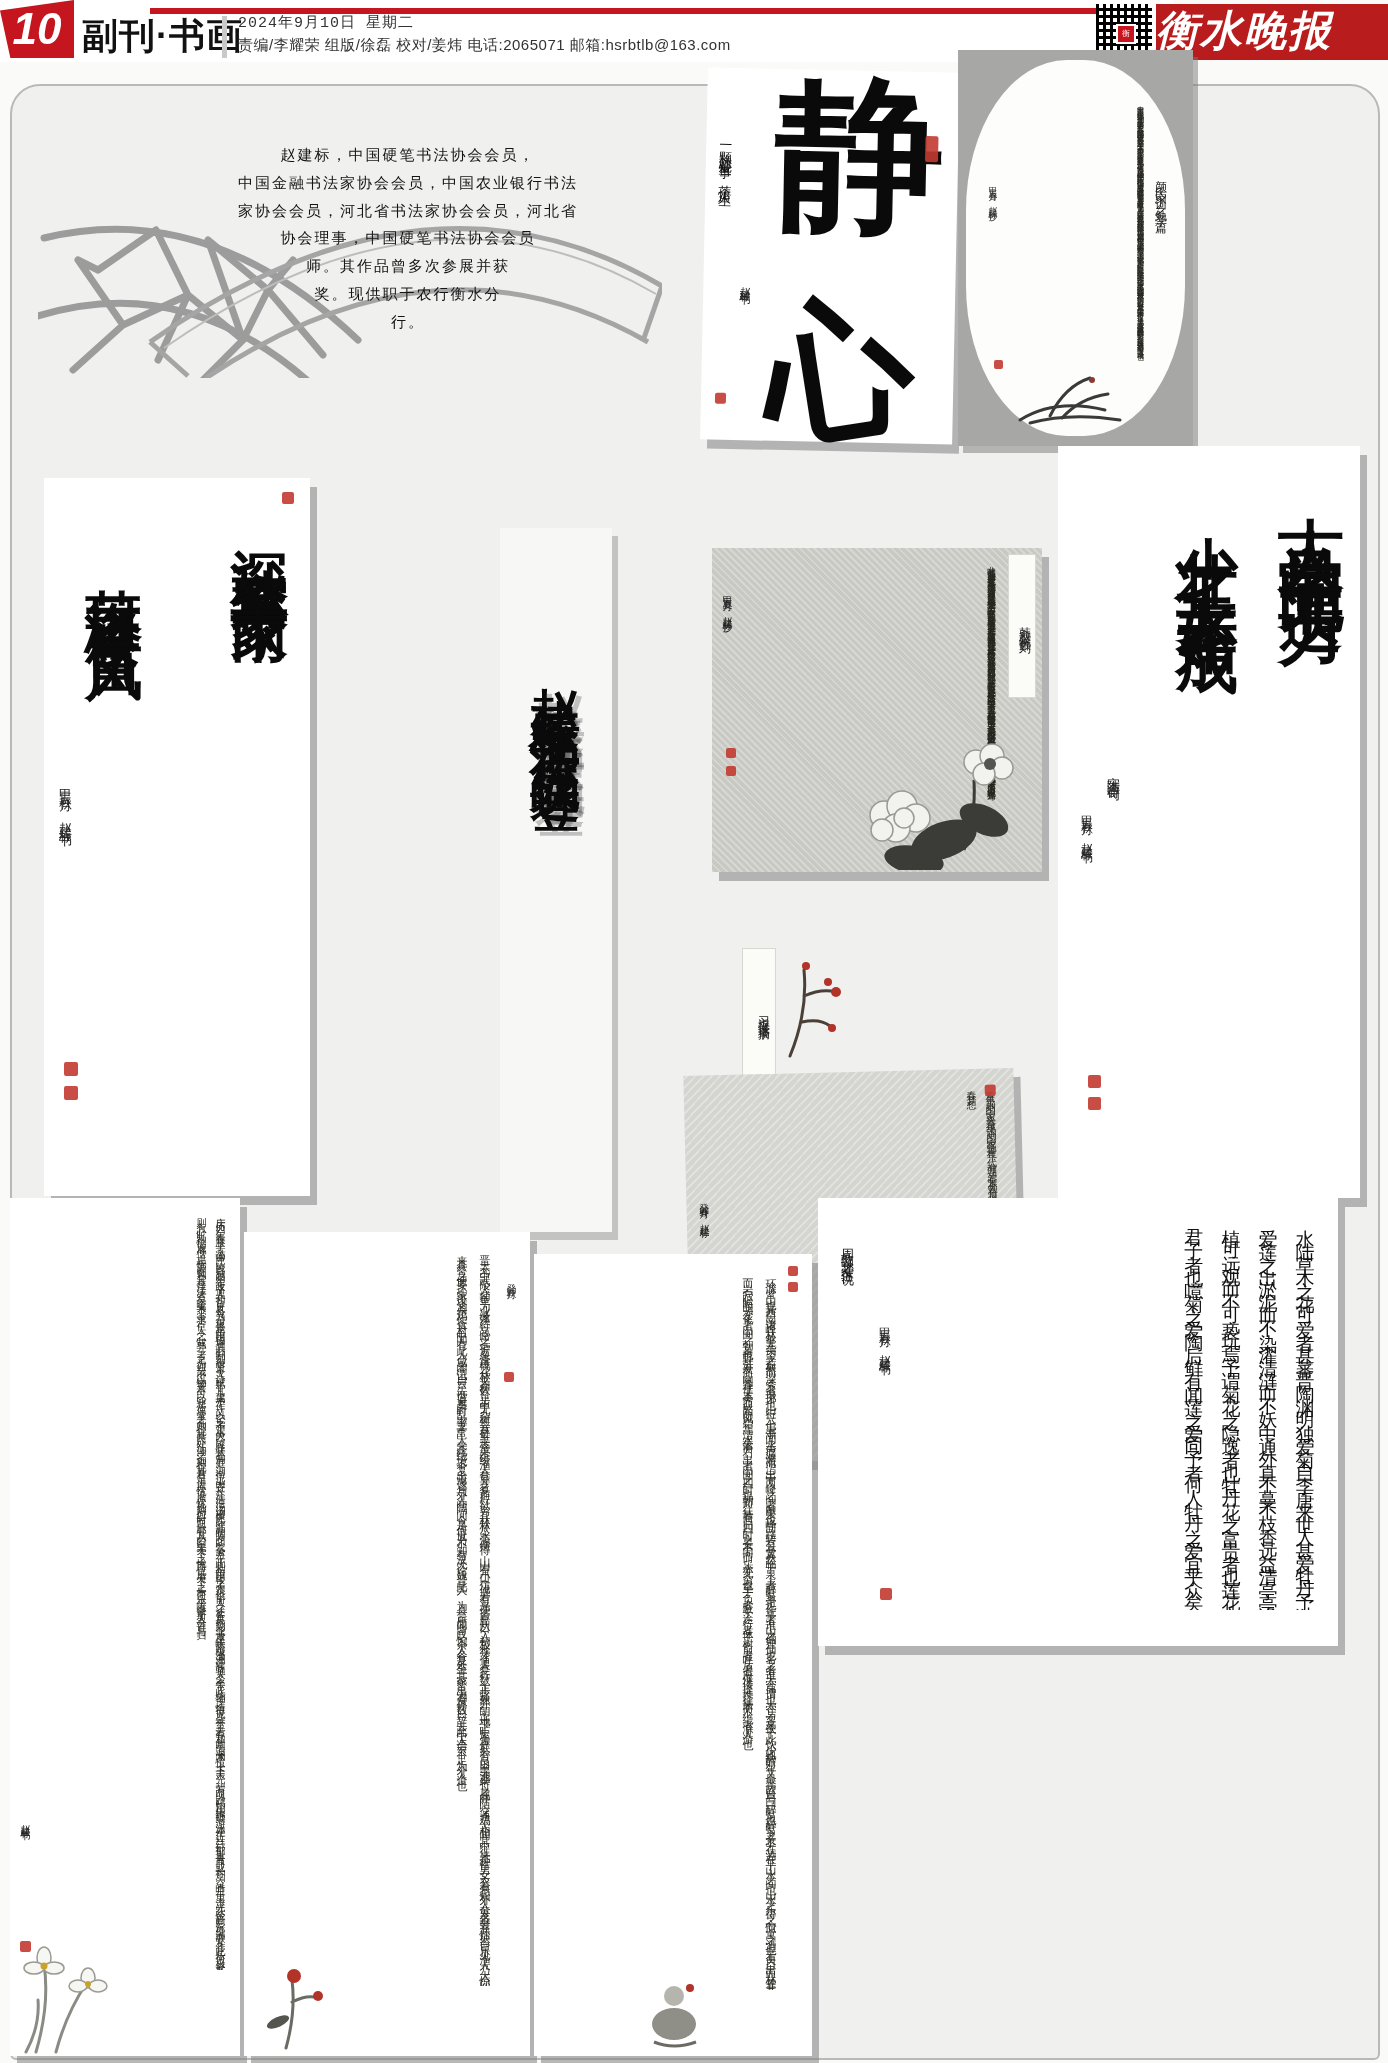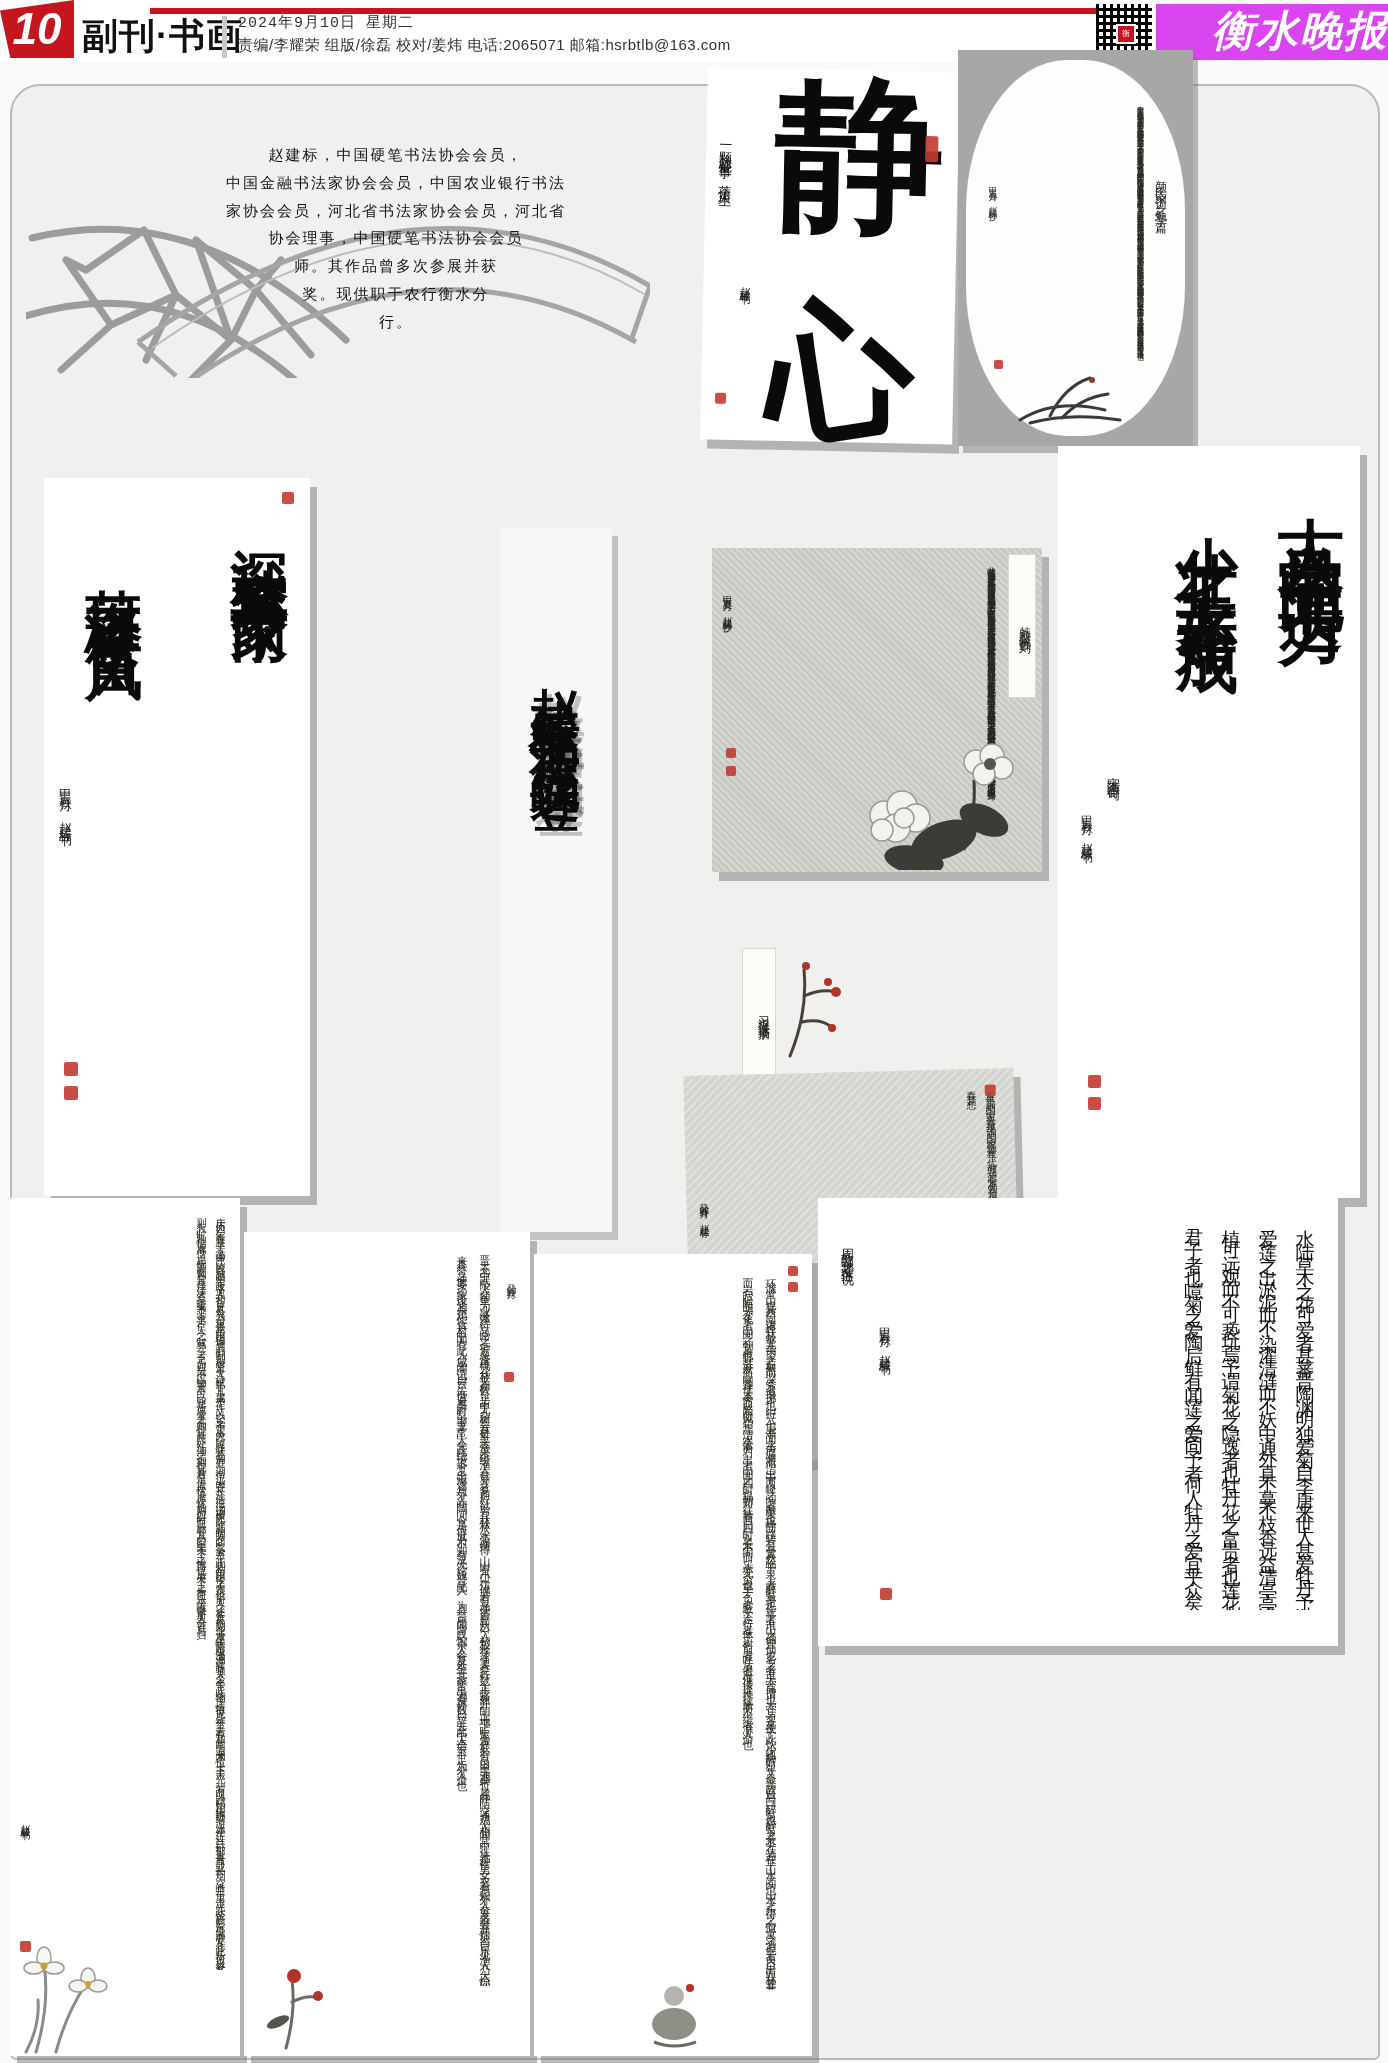--- a/index.html
+++ b/index.html
@@ -13,36 +13,36 @@
            font-weight:bold;font-style:italic;line-height:58px;text-align:center;}
   #section-title{position:absolute;left:82px;top:12px;font-size:36px;font-weight:bold;color:#111;letter-spacing:1px;}
   #hdr-divider{position:absolute;left:222px;top:16px;width:5px;height:42px;background:#c9c9c9;}
   #hdr-date{position:absolute;left:238px;top:13px;font-size:15px;color:#333;letter-spacing:1px;font-family:Liberation Mono, monospace;}
   #hdr-credits{position:absolute;left:238px;top:36px;font-size:15px;color:#333;letter-spacing:.5px;text-align:right;}
   #qr{position:absolute;left:1096px;top:4px;width:56px;height:56px;background:#fff;
       background-image:repeating-linear-gradient(0deg,#000 0 3px,transparent 3px 7px),
                        repeating-linear-gradient(90deg,#000 0 3px,transparent 3px 7px);}
   #qr-center{position:absolute;left:20px;top:20px;width:16px;height:16px;background:#c5161f;border:2px solid #fff;
              color:#fff;font-size:8px;line-height:16px;text-align:center;}
-  #masthead{position:absolute;left:1156px;top:4px;width:232px;height:56px;background:#d946ef;color:#fff;
+  #masthead{position:absolute;left:1156px;top:4px;width:232px;height:56px;background:#b91c1c;color:#fff;
             font-family:"Liberation Serif","DejaVu Serif",serif;font-weight:bold;font-style:italic;
-            font-size:42px;line-height:54px;text-align:right;letter-spacing:2px;}
+            font-size:42px;line-height:54px;text-align:left;letter-spacing:2px;}
   
   #frame{position:absolute;left:10px;top:84px;width:1366px;height:1972px;background:#f0f0ef;
          border:2px solid #b9b9b9;border-radius:30px 30px 6px 6px;}
   
   .v{writing-mode:vertical-rl;text-orientation:upright;}
   .work{position:absolute;background:#ffffff;box-shadow:7px 9px 0 rgba(130,130,130,.55);}
   .seal{position:absolute;background:#c23b31;border-radius:2px;opacity:.9;}
   .brush{font-family:"Liberation Serif","DejaVu Serif",serif;font-weight:bold;color:#0a0a0a;}
   .dense{font-family:"Liberation Serif","DejaVu Serif",serif;color:#26261f;overflow:hidden;position:absolute;}
   .label-strip{position:absolute;background:#fbfbf8;border:1px solid #d8d8d2;
                font-family:"Liberation Serif","DejaVu Serif",serif;color:#222;}
   
-  #bio-fan{position:absolute;left:26px;top:90px;width:624px;height:288px;}
+  #bio-fan{position:absolute;left:38px;top:90px;width:624px;height:288px;}
   #bio-text{position:absolute;left:130px;top:52px;width:480px;text-align:center;
             font-family:"Liberation Serif","DejaVu Serif",serif;font-size:15px;line-height:1.85;
             color:#141414;letter-spacing:2px;}
   
   #w-jingxin{left:704px;top:70px;width:252px;height:372px;transform:rotate(1.2deg);}
   #jx-big1{position:absolute;right:14px;top:2px;font-size:168px;line-height:1;}
   #jx-big2{position:absolute;right:42px;bottom:-4px;font-size:150px;line-height:1;transform:rotate(-10deg);}
   #jx-inscription{position:absolute;left:10px;top:70px;font-size:13px;letter-spacing:3px;height:240px;
                   font-family:"Liberation Serif","DejaVu Serif",serif;color:#111;}
   #jx-sig{position:absolute;left:34px;top:210px;font-size:11px;letter-spacing:2px;height:120px;

